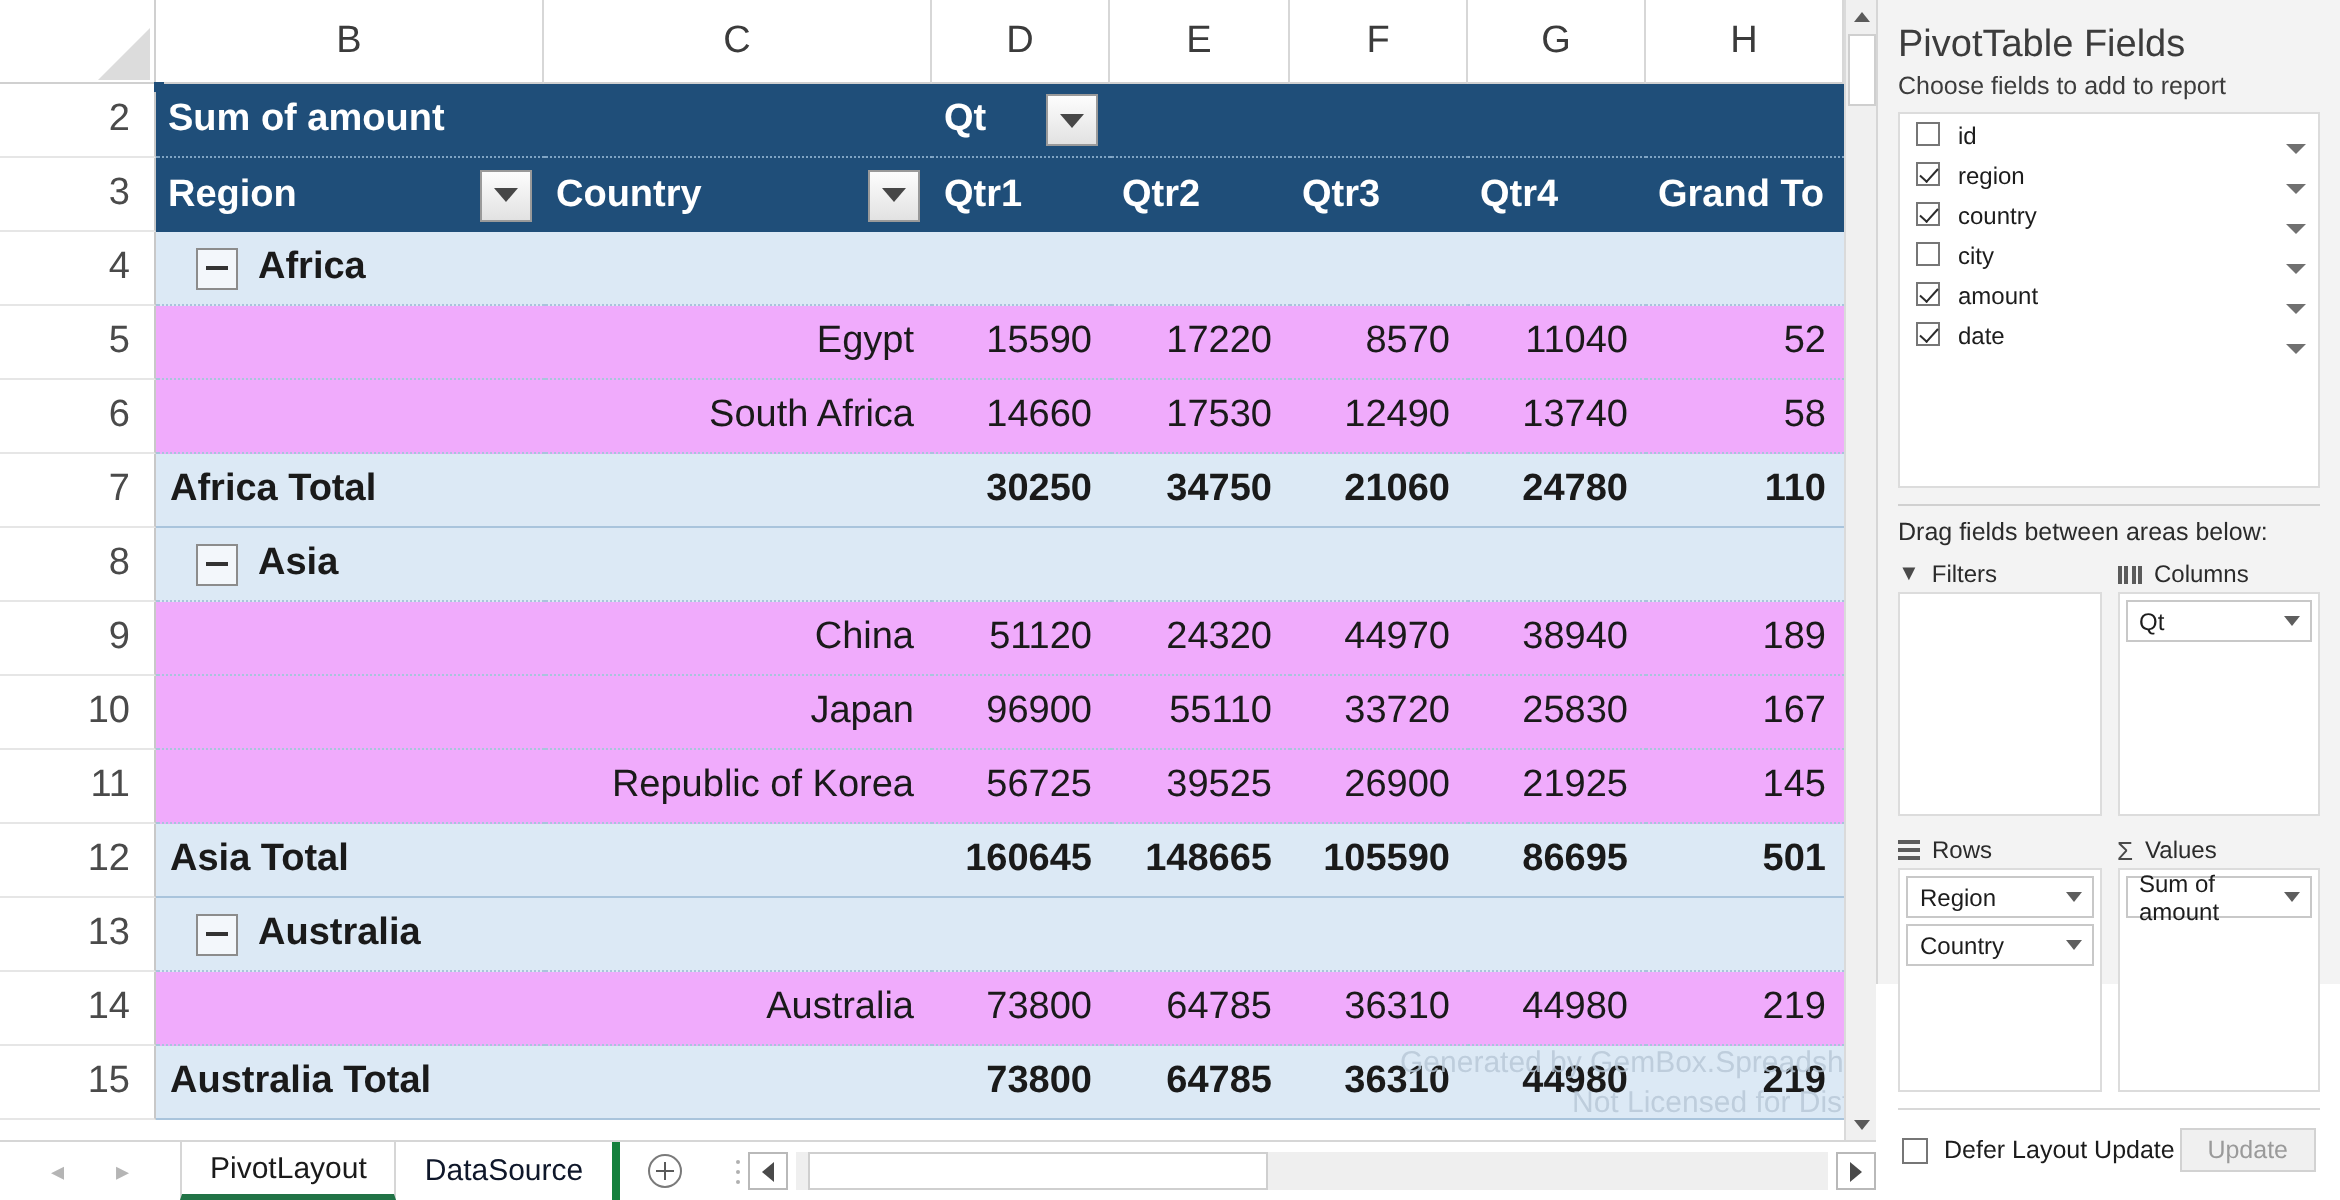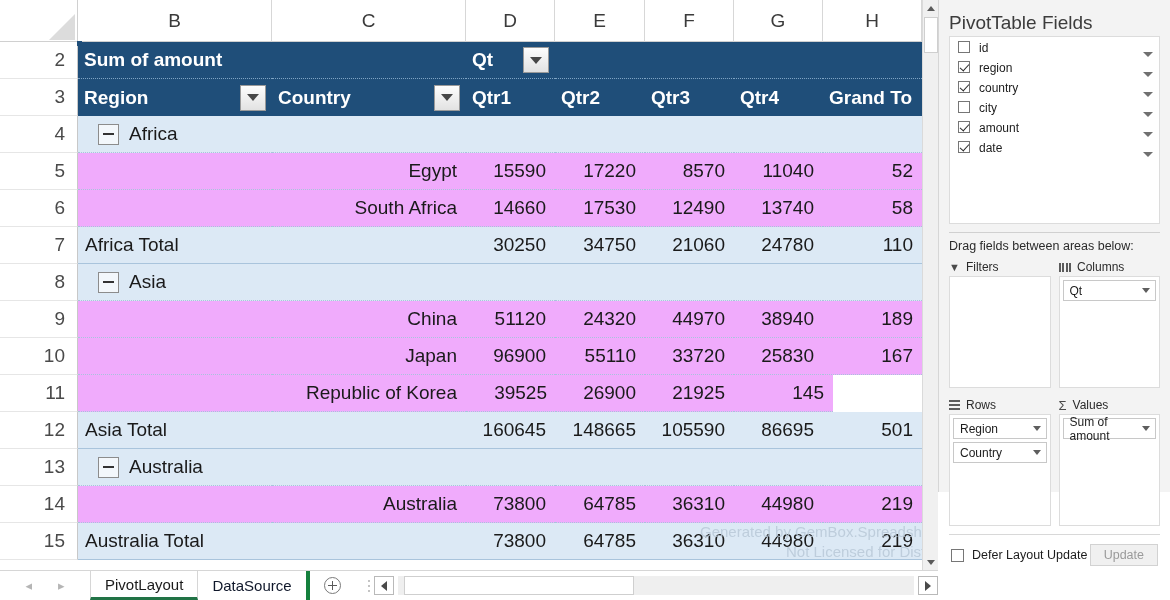--- a/index.html
+++ b/index.html
@@ -98,21 +98,21 @@
     font-weight: bold;
   }
   .hdr-dotted { border-bottom: 1px dotted #7fa4c4; }
 
   
   .band-light { background: #DCE9F5; }
   .band-mid   { background: #f0abfc; }
   .row-sep-dot { border-bottom: 1px dotted #a9c4dc; }
   .row-sep-solid { border-bottom: 1px solid #a9c4dc; }
 
-  .bold { font-weight: normal; }
+  .bold { font-weight: bold; }
   .num { justify-content: flex-end; padding-right: 9px; }
 
   
   .expand-btn {
     width: 21px; height: 21px;
     border: 1px solid #8c8c8c;
     background: #f3f7fb;
     display: inline-flex;
     align-items: center; justify-content: center;
     margin-right: 10px;
@@ -548,20 +548,21 @@
             <div class="cell num c-d band-mid row-sep-dot">96900</div>
             <div class="cell num c-e band-mid row-sep-dot">55110</div>
             <div class="cell num c-f band-mid row-sep-dot">33720</div>
             <div class="cell num c-g band-mid row-sep-dot">25830</div>
             <div class="cell num c-h band-mid row-sep-dot">167</div>
           </div>
           <div class="grid-row">
             <div class="row-head">11</div>
             <div class="cell c-b band-mid row-sep-dot"></div>
             <div class="cell c-c band-mid row-sep-dot num">Republic of Korea</div>
+            <div class="cell num c-d band-mid row-sep-dot">56725</div>
             <div class="cell num c-e band-mid row-sep-dot">39525</div>
             <div class="cell num c-f band-mid row-sep-dot">26900</div>
             <div class="cell num c-g band-mid row-sep-dot">21925</div>
             <div class="cell num c-h band-mid row-sep-dot">145</div>
           </div>
           <div class="grid-row">
             <div class="row-head">12</div>
             <div class="cell c-b band-light row-sep-solid bold" style="padding-left: 7px;">Asia Total</div>
             <div class="cell c-c band-light row-sep-solid"></div>
             <div class="cell num c-d band-light row-sep-solid bold">160645</div>
@@ -650,20 +651,21 @@
         </span>
         <span class="h-arrow">
             <span class="tri-right"></span>
           </span>
       </div>
     </div>
   </div>
 
   <div id="pane">
     <div id="pane-title">PivotTable Fields</div>
+    <div id="pane-sub">Choose fields to add to report</div>
 
     <div id="field-list">
         <div class="field-row">
           <span class="cbx"></span>
           <span class="field-name">id</span>
           <span class="row-caret"></span>
         </div>
         <div class="field-row">
           <span class="cbx on"></span>
           <span class="field-name">region</span>

